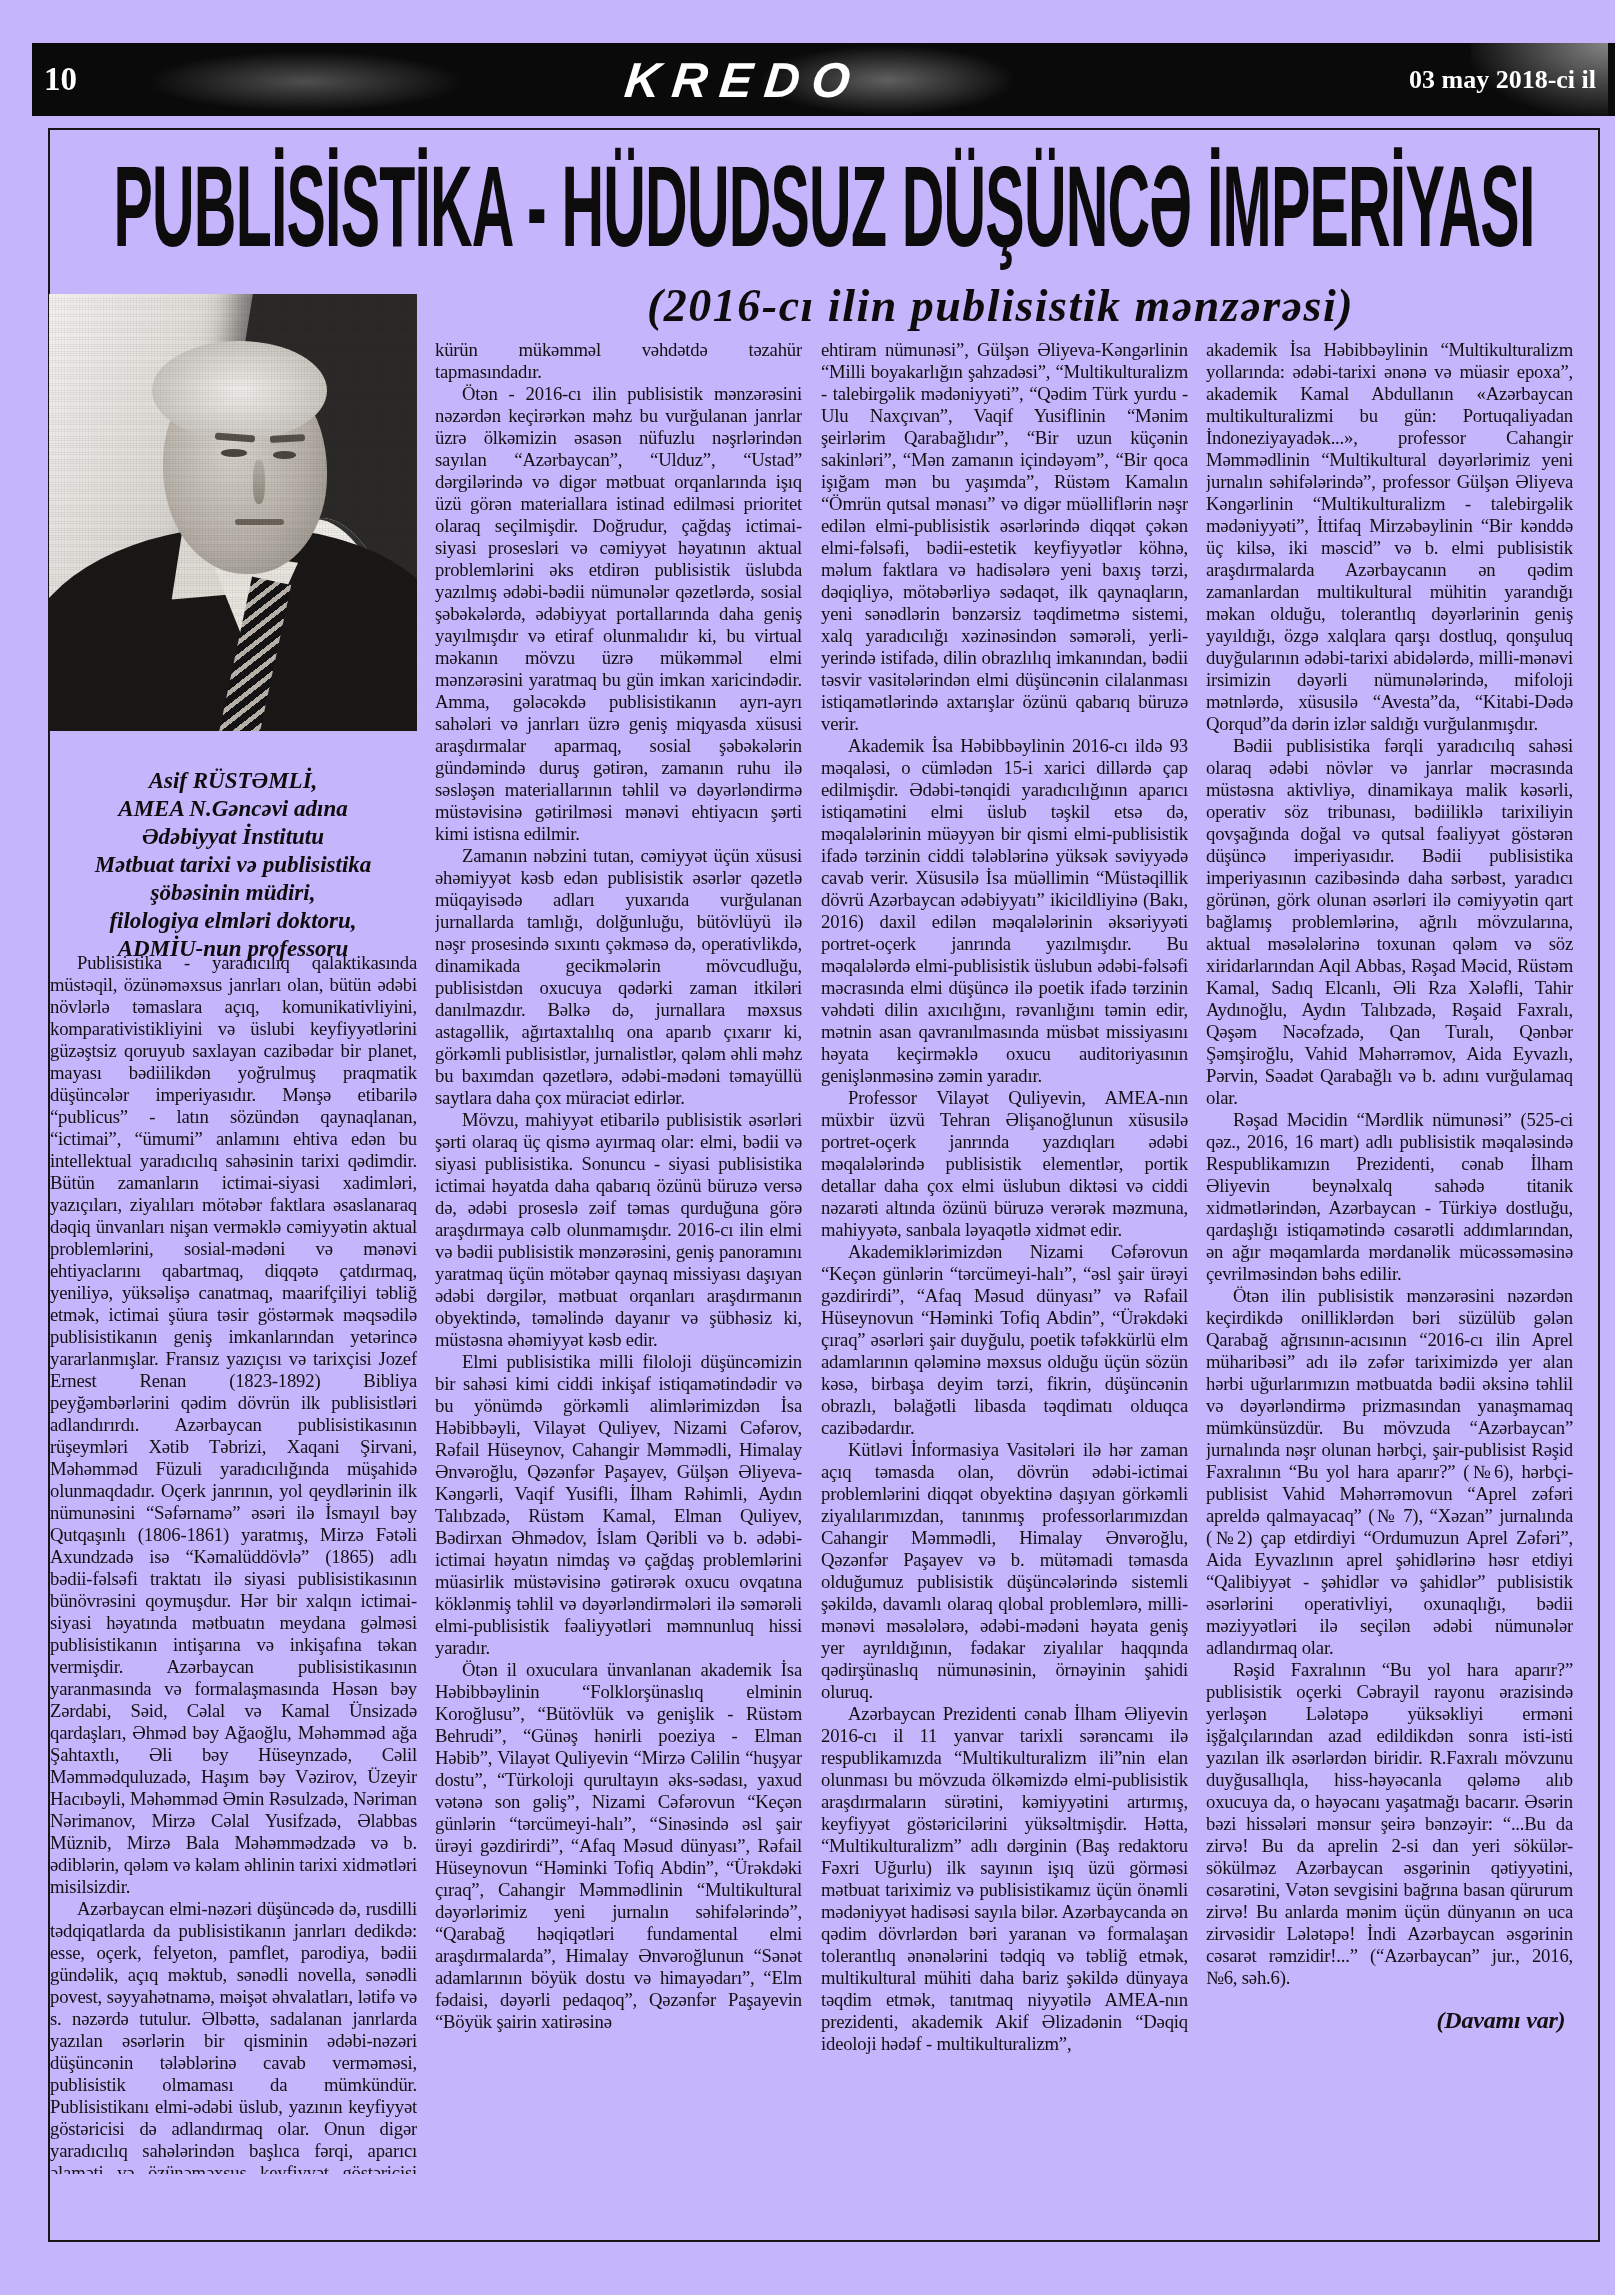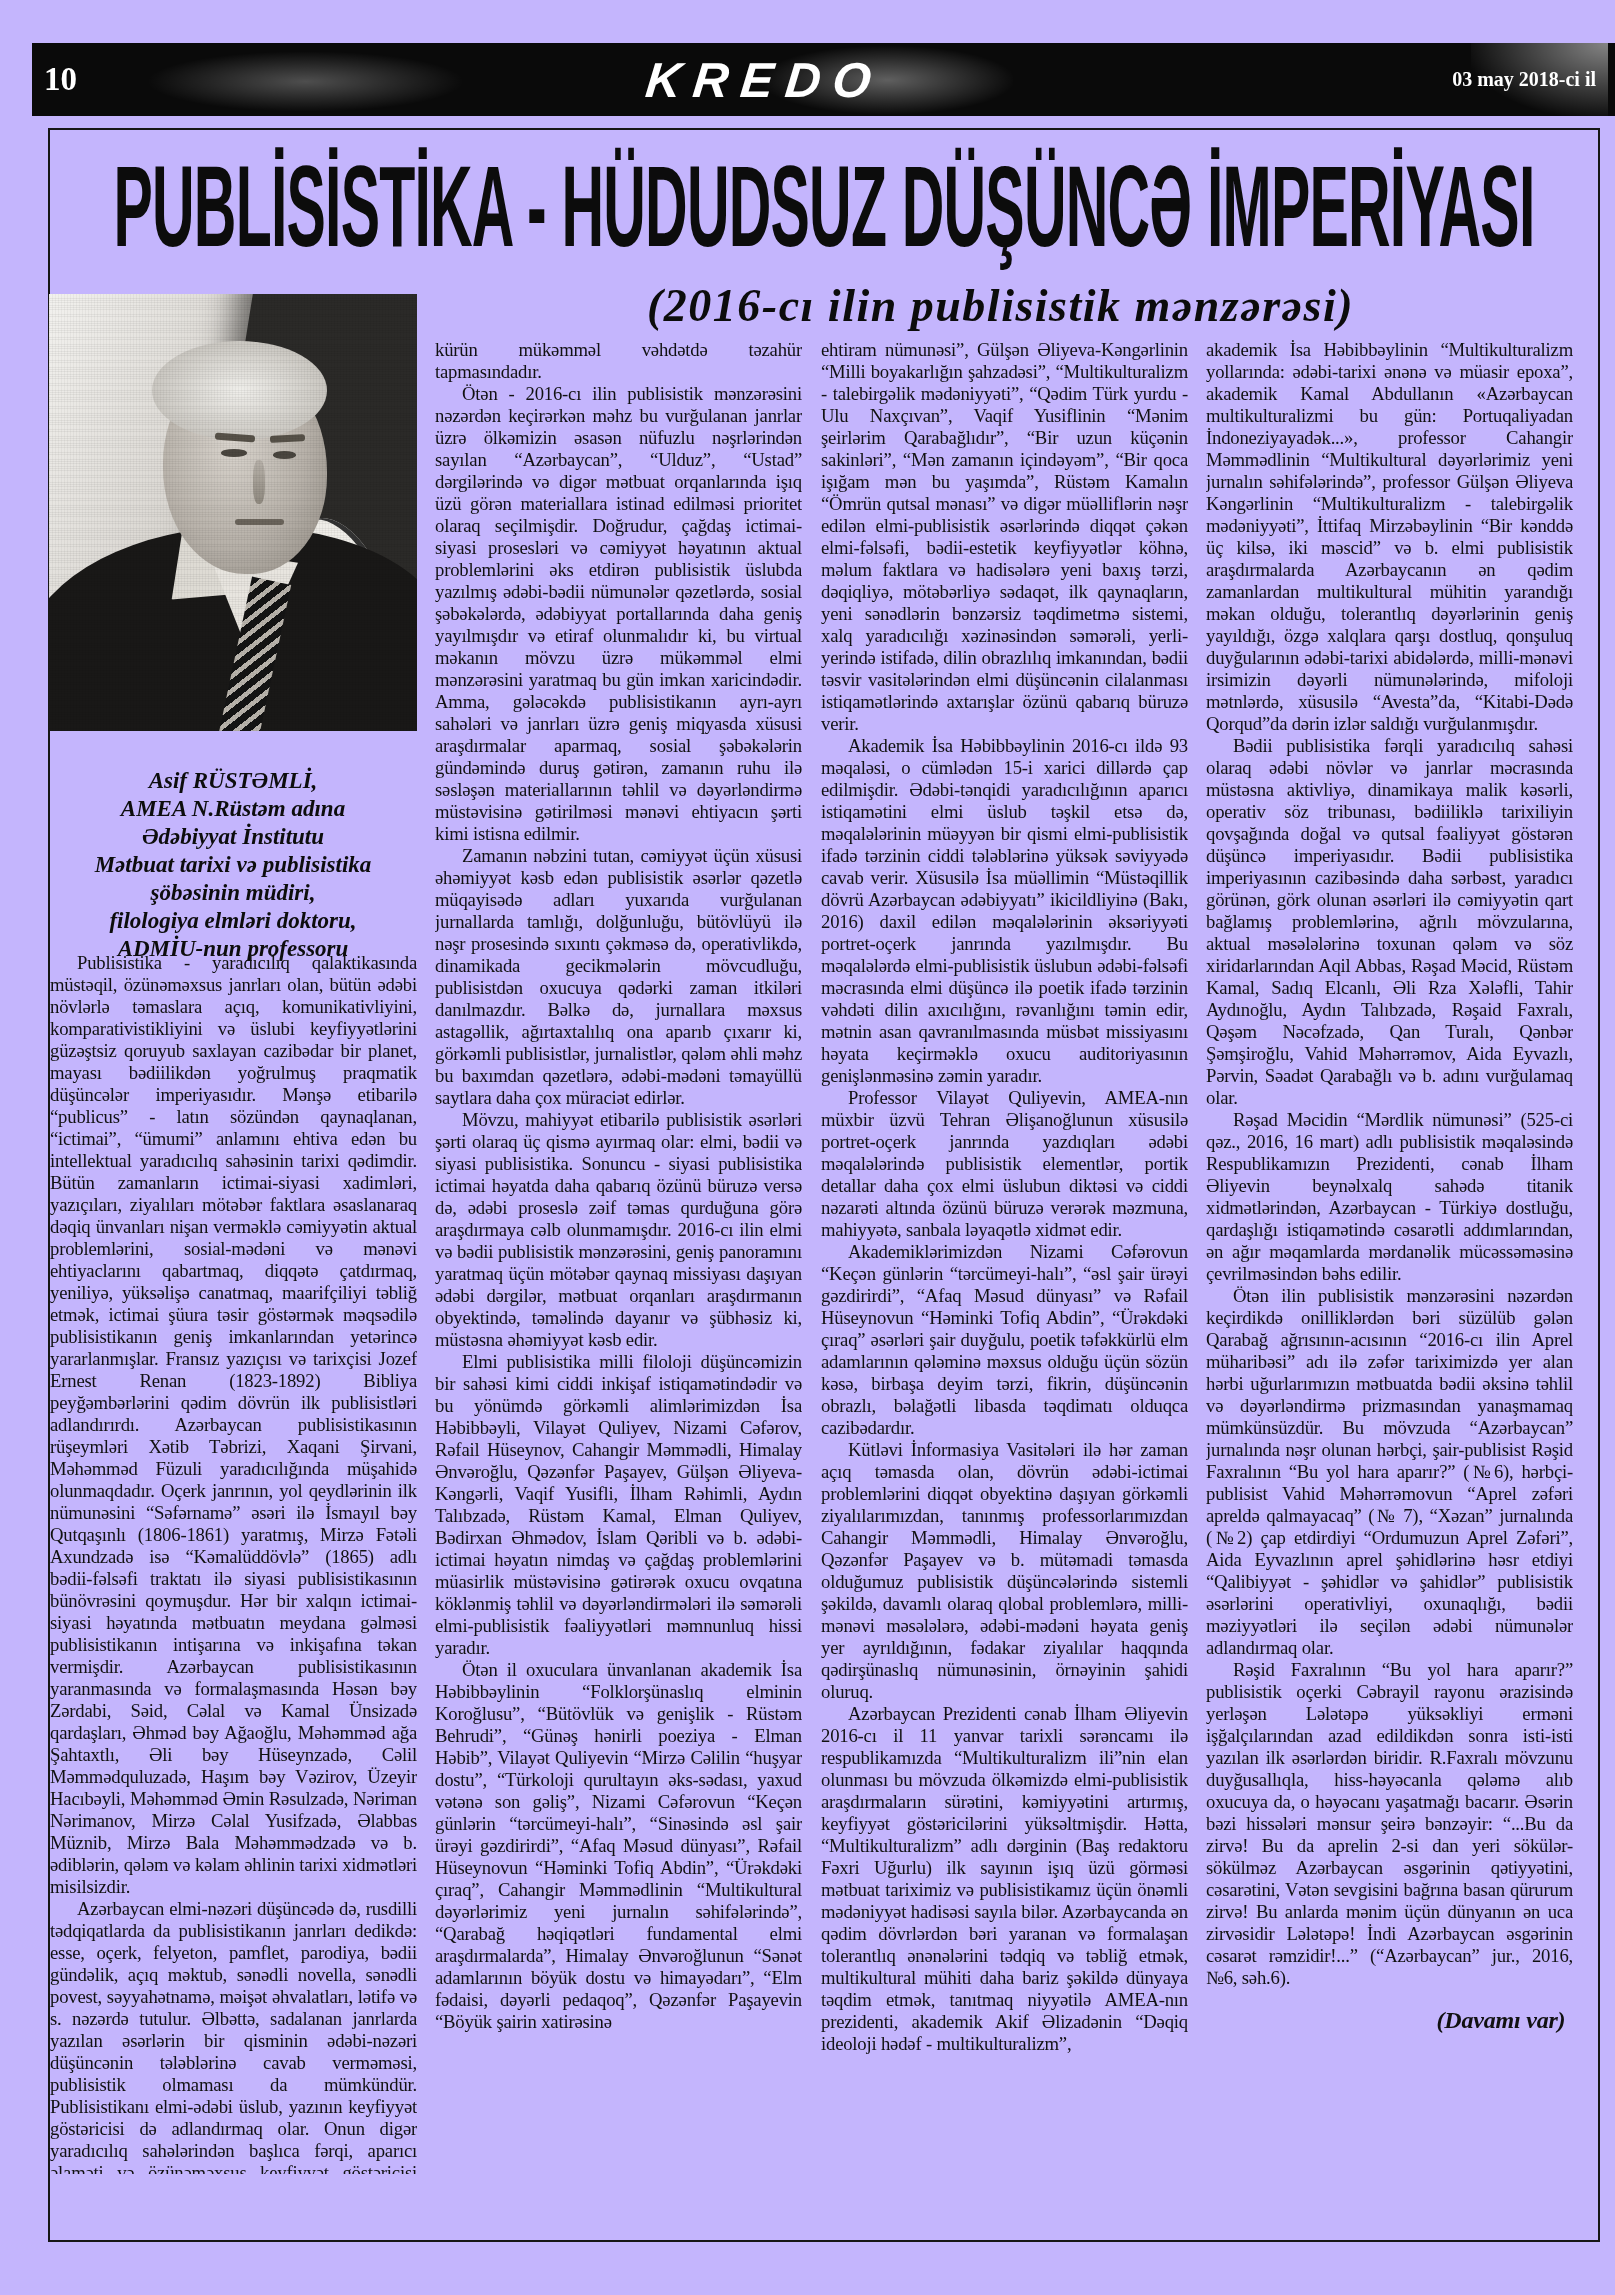--- a/index.html
+++ b/index.html
@@ -11,21 +11,21 @@
   .masthead .noise1{position:absolute;left:114px;top:7.6px;width:319px;height:61px;
             background:radial-gradient(ellipse at center,rgba(255,255,255,.28),rgba(255,255,255,0) 70%);}
   .masthead .noise2{position:absolute;left:730px;top:3px;width:251px;height:68px;
             background:radial-gradient(ellipse at center,rgba(255,255,255,.35),rgba(255,255,255,0) 72%);}
   .masthead .noise3{position:absolute;right:7.6px;top:0;width:137px;height:73px;
             background:radial-gradient(ellipse at top right,rgba(255,255,255,.5),rgba(255,255,255,0) 75%);}
   .page-num{position:relative;color:#fff;font-weight:bold;font-size:33px;padding-left:12px;z-index:2;}
   .masthead-title{position:relative;color:#fff;font-family:"Liberation Sans",sans-serif;
             font-weight:bold;font-style:italic;font-size:49px;letter-spacing:12px;z-index:2;
             transform:skewX(-6deg);}
-  .masthead-date{position:relative;color:#fff;font-weight:bold;font-size:20px;padding-right:20px;z-index:2;}
+  .masthead-date{position:relative;color:#fff;font-weight:bold;font-size:26px;padding-right:20px;z-index:2;}
   
   .article-box{position:absolute;left:48px;top:128px;width:1552px;height:2114px;
             border:2.3px solid #161616;box-sizing:border-box;}
   .headline{position:absolute;left:0;top:10.6px;width:100%;text-align:center;white-space:nowrap;
             font-family:"Liberation Sans",sans-serif;font-weight:bold;font-size:59px;letter-spacing:-0.8px;
             transform:scaleY(1.95);transform-origin:center top;color:#0c0c0c;}
   .subtitle{position:absolute;left:357px;top:149px;width:1187px;text-align:center;
             font-weight:bold;font-style:italic;font-size:46px;letter-spacing:1.5px;color:#0c0c0c;}
   
   .photo{position:absolute;left:49px;top:294px;width:368px;height:437px;overflow:hidden;
@@ -103,21 +103,21 @@
     <div class="ph-brow1"></div>
     <div class="ph-brow2"></div>
     <div class="ph-eye1"></div>
     <div class="ph-eye2"></div>
     <div class="ph-nose"></div>
     <div class="ph-mouth"></div>
   </div>
 
   <div class="caption">
       <div>Asif RÜSTƏMLİ,</div>
-      <div>AMEA N.Rüstəm adına</div>
+      <div>AMEA N.Gəncəvi adına</div>
       <div>Ədəbiyyat İnstitutu</div>
       <div>Mətbuat tarixi və publisistika</div>
       <div>şöbəsinin müdiri,</div>
       <div>filologiya elmləri doktoru,</div>
       <div>ADMİU-nun professoru</div>
     </div>
 
   <div class="col col1">
       <p class="para">Publisistika - yaradıcılıq qalaktikasında müstəqil, özünəməxsus janrları olan, bütün ədəbi növlərlə təmaslara açıq, komunikativliyini, komparativistikliyini və üslubi keyfiyyətlərini güzəştsiz qoruyub saxlayan cazibədar bir planet, mayası bədiilikdən yoğrulmuş praqmatik düşüncələr imperiyasıdır. Mənşə etibarilə “publicus” - latın sözündən qaynaqlanan, “ictimai”, “ümumi” anlamını ehtiva edən bu intellektual yaradıcılıq sahəsinin tarixi qədimdir. Bütün zamanların ictimai-siyasi xadimləri, yazıçıları, ziyalıları mötəbər faktlara əsaslanaraq dəqiq ünvanları nişan verməklə cəmiyyətin aktual problemlərini, sosial-mədəni və mənəvi ehtiyaclarını qabartmaq, diqqətə çatdırmaq, yeniliyə, yüksəlişə canatmaq, maarifçiliyi təbliğ etmək, ictimai şüura təsir göstərmək məqsədilə publisistikanın geniş imkanlarından yetərincə yararlanmışlar. Fransız yazıçısı və tarixçisi Jozef Ernest Renan (1823-1892) Bibliya peyğəmbərlərini qədim dövrün ilk publisistləri adlandırırdı. Azərbaycan publisistikasının rüşeymləri Xətib Təbrizi, Xaqani Şirvani, Məhəmməd Füzuli yaradıcılığında müşahidə olunmaqdadır. Oçerk janrının, yol qeydlərinin ilk nümunəsini “Səfərnamə” əsəri ilə İsmayıl bəy Qutqaşınlı (1806-1861) yaratmış, Mirzə Fətəli Axundzadə isə “Kəmalüddövlə” (1865) adlı bədii-fəlsəfi traktatı ilə siyasi publisistikasının bünövrəsini qoymuşdur. Hər bir xalqın ictimai-siyasi həyatında mətbuatın meydana gəlməsi publisistikanın intişarına və inkişafına təkan vermişdir. Azərbaycan publisistikasının yaranmasında və formalaşmasında Həsən bəy Zərdabi, Səid, Cəlal və Kamal Ünsizadə qardaşları, Əhməd bəy Ağaoğlu, Məhəmməd ağa Şahtaxtlı, Əli bəy Hüseynzadə, Cəlil Məmmədquluzadə, Haşım bəy Vəzirov, Üzeyir Hacıbəyli, Məhəmməd Əmin Rəsulzadə, Nəriman Nərimanov, Mirzə Cəlal Yusifzadə, Əlabbas Müznib, Mirzə Bala Məhəmmədzadə və b. ədiblərin, qələm və kəlam əhlinin tarixi xidmətləri misilsizdir.</p>
       <p class="para">Azərbaycan elmi-nəzəri düşüncədə də, rusdilli tədqiqatlarda da publisistikanın janrları dedikdə: esse, oçerk, felyeton, pamflet, parodiya, bədii gündəlik, açıq məktub, sənədli novella, sənədli povest, səyyahətnamə, məişət əhvalatları, lətifə və s. nəzərdə tutulur. Əlbəttə, sadalanan janrlarda yazılan əsərlərin bir qisminin ədəbi-nəzəri düşüncənin tələblərinə cavab verməməsi, publisistik olmaması da mümkündür. Publisistikanı elmi-ədəbi üslub, yazının keyfiyyət göstəricisi də adlandırmaq olar. Onun digər yaradıcılıq sahələrindən başlıca fərqi, aparıcı əlaməti və özünəməxsus keyfiyyət göstəricisi faktla obrazlılığın, tarixilik ilə bədii təfək-</p>

